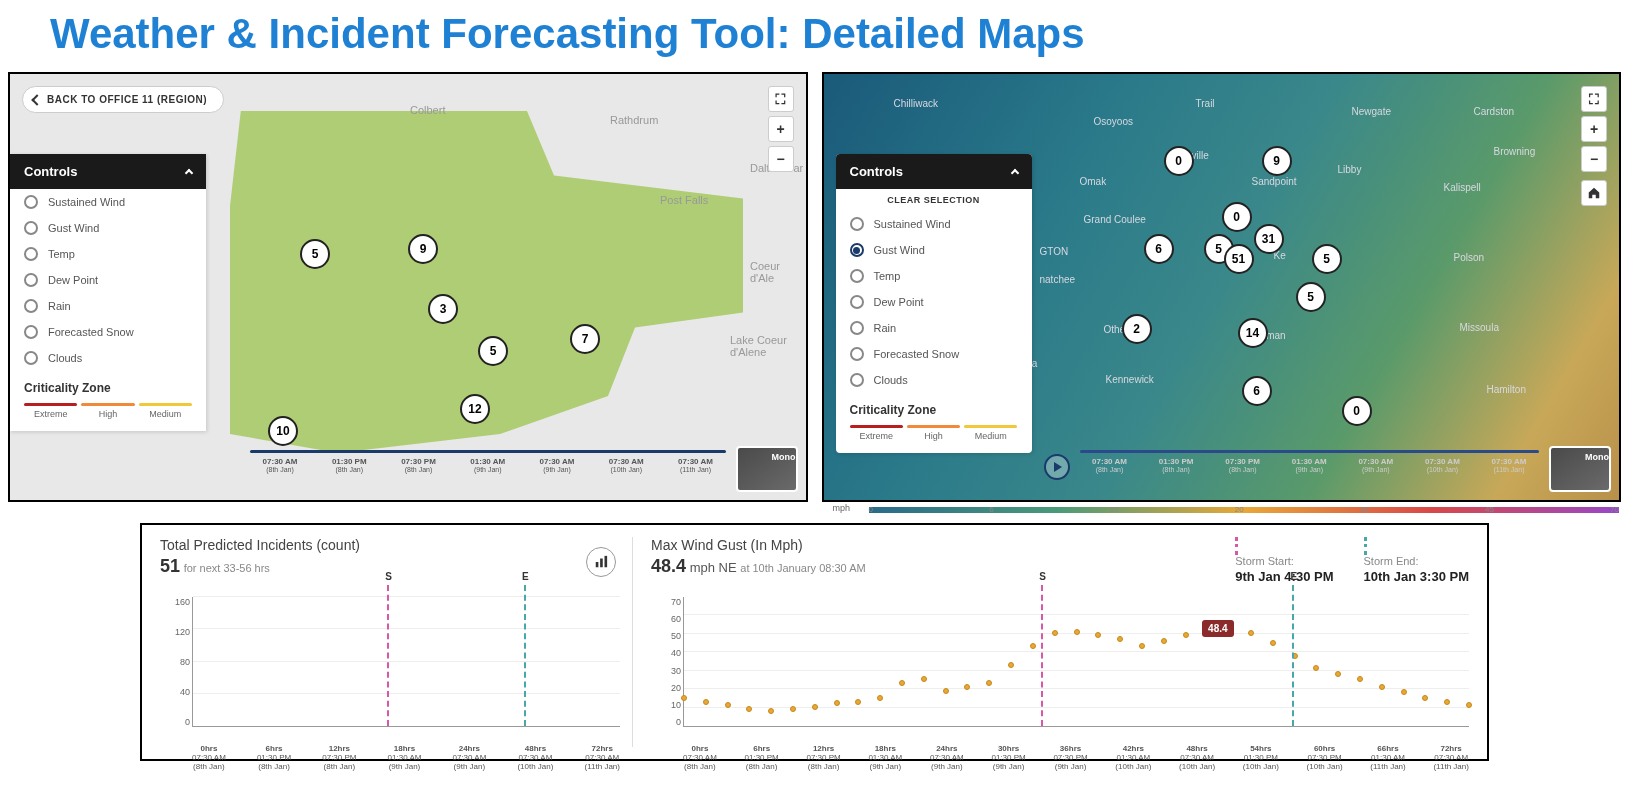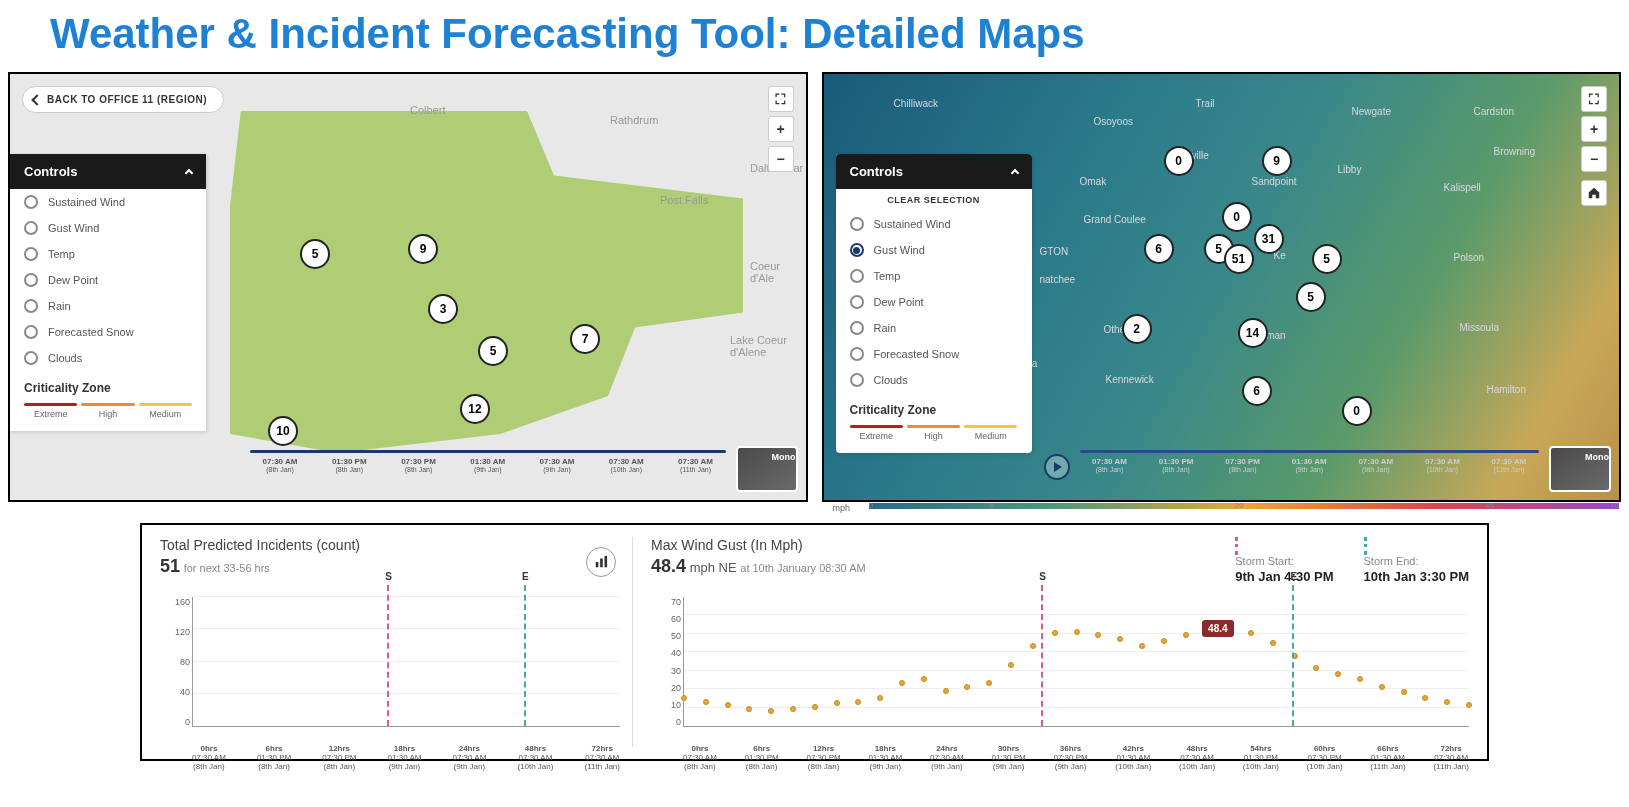--- a/index.html
+++ b/index.html
@@ -357,21 +357,21 @@
     <div class="mono-thumb">
       <span class="mono-label">Mono</span>
     </div>
 
     <div class="mph-scale" style="bottom:-1px; left:40px; right:60px; position:absolute;">
     </div>
   </div>
 </div>
 
 <div style="position:relative; margin-left:calc(50% + 18px); margin-right:10px; margin-top:1px;">
-  <div style="display:flex; align-items:flex-start; font-size:9px; color:#666;">
+  <div style="display:flex; align-items:flex-end; font-size:9px; color:#666;">
     <span class="mph-label" style="color:#666; width:28px;">mph</span>
     <div style="flex:1; position:relative;">
       <div class="mph-bar"></div>
       <div style="display:flex; justify-content:space-between; position:absolute; top:-2px; left:0; right:0; font-size:8px; color:#888;" id="mph-ticks">
           <span>0</span>
           <span>6</span>
           <span>10</span>
           <span>20</span>
           <span>35</span>
           <span>45</span>

